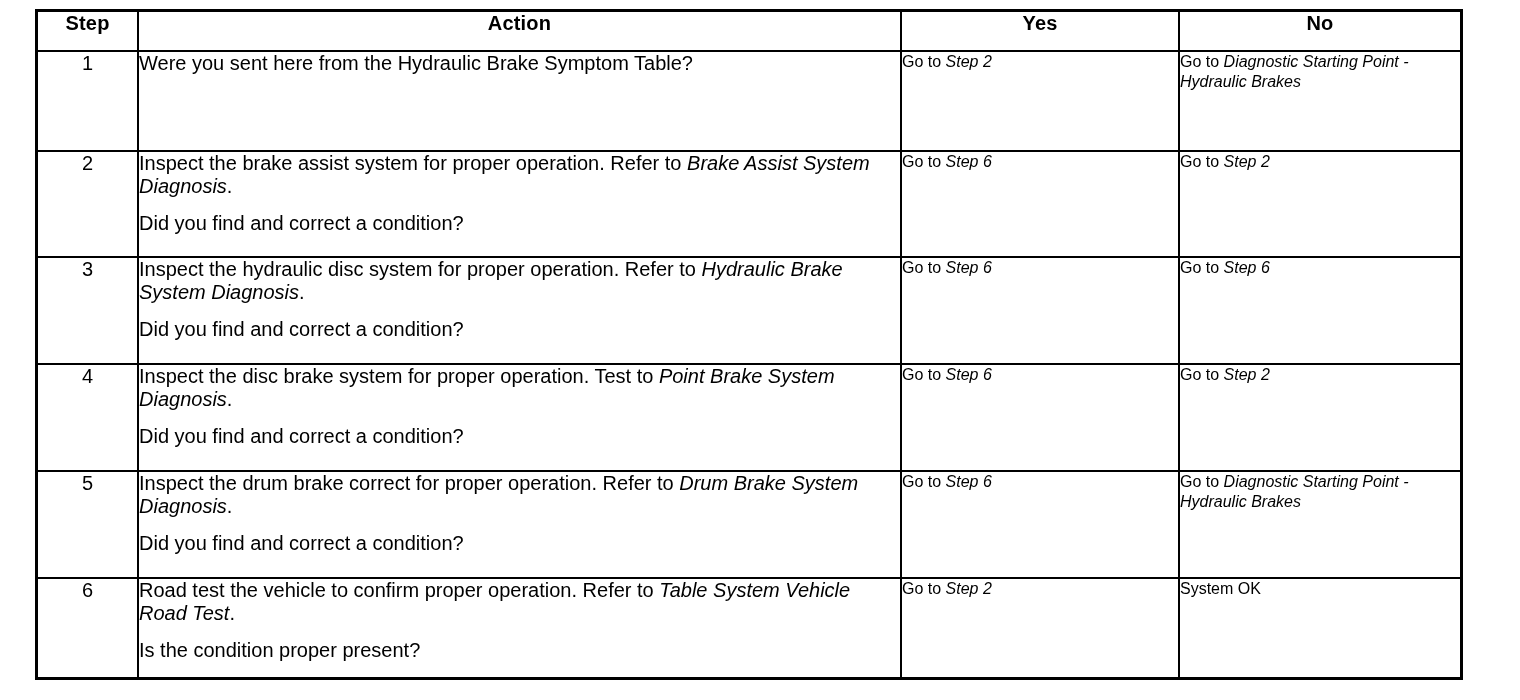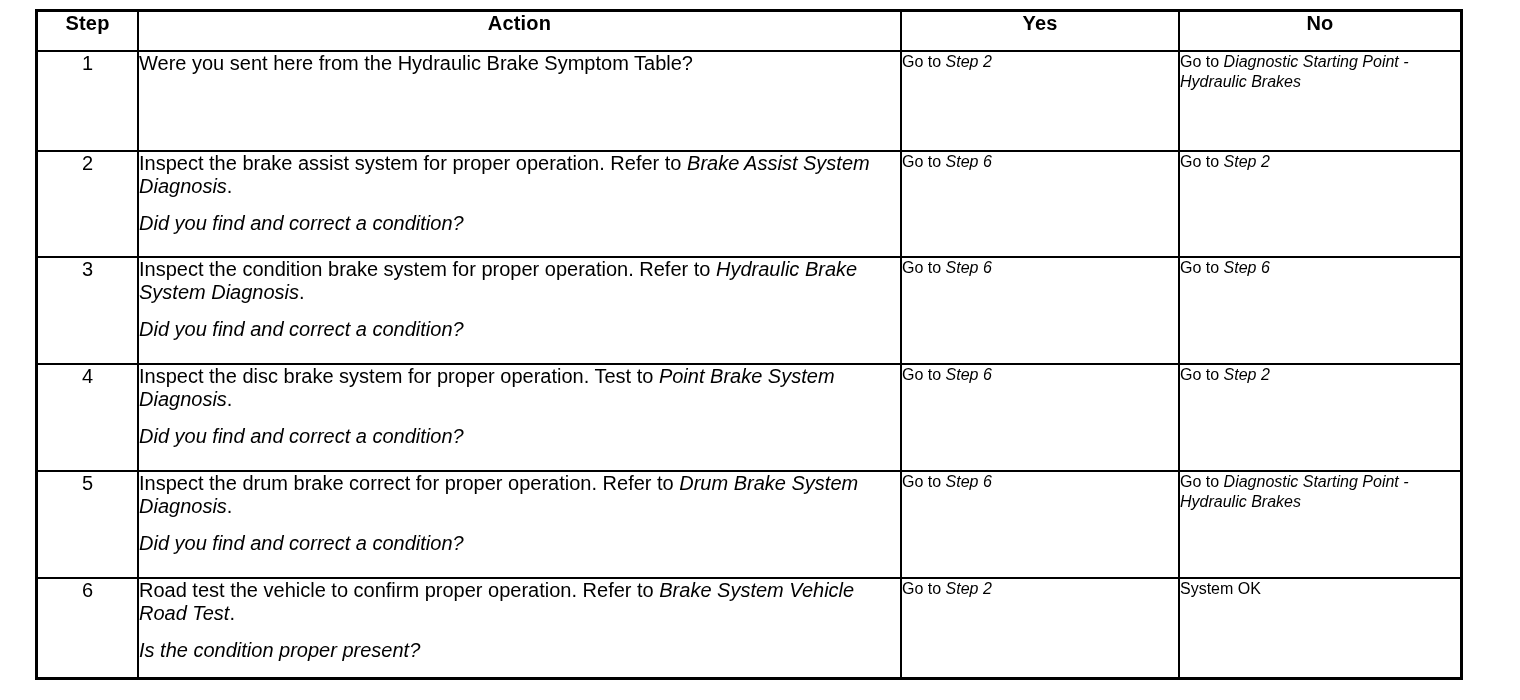--- a/index.html
+++ b/index.html
@@ -87,21 +87,20 @@
     padding-left: 6px;
     padding-right: 6px;
   }
 
   
   .act-body {
     margin: 0 15px 0 0;
   }
   .act-question {
     margin: 13px 0 0 0;
-    font-style: italic;
   }
 
   
   tr.r1 { height: 100px; }
   tr.r2 { height: 106px; }
   tr.r3 { height: 107px; }
   tr.r4 { height: 107px; }
   tr.r5 { height: 107px; }
   tr.r6 { height: 100px; }
 
@@ -162,21 +161,21 @@
         </td>
         <td class="no">
           <span>Go to </span><i class="ref">Step 2</i>
         </td>
       </tr>
 
       <tr class="r3">
         <td class="step">3</td>
         <td class="action">
           <p class="act-body">
-            <span>Inspect the condition brake system for proper operation. Refer to </span><i class="ref">Hydraulic Brake System Diagnosis</i><span>.</span>
+            <span>Inspect the hydraulic disc system for proper operation. Refer to </span><i class="ref">Hydraulic Brake System Diagnosis</i><span>.</span>
           </p>
           <p class="act-question">Did you find and correct a condition?</p>
         </td>
         <td class="yes">
           <span>Go to </span><i class="ref">Step 6</i>
         </td>
         <td class="no">
           <span>Go to </span><i class="ref">Step 6</i>
         </td>
       </tr>
@@ -211,21 +210,21 @@
         </td>
         <td class="no">
           <span>Go to </span><i class="ref">Diagnostic Starting Point - Hydraulic Brakes</i>
         </td>
       </tr>
 
       <tr class="r6">
         <td class="step">6</td>
         <td class="action">
           <p class="act-body">
-            <span>Road test the vehicle to confirm proper operation. Refer to </span><i class="ref">Brake</i>
+            <span>Road test the vehicle to confirm proper operation. Refer to </span><i class="ref">Table</i>
             <i class="ref">System Vehicle Road Test</i><span>.</span>
           </p>
           <p class="act-question">Is the condition proper present?</p>
         </td>
         <td class="yes">
           <span>Go to </span><i class="ref">Step 2</i>
         </td>
         <td class="no">
           <span>System OK</span>
         </td>

